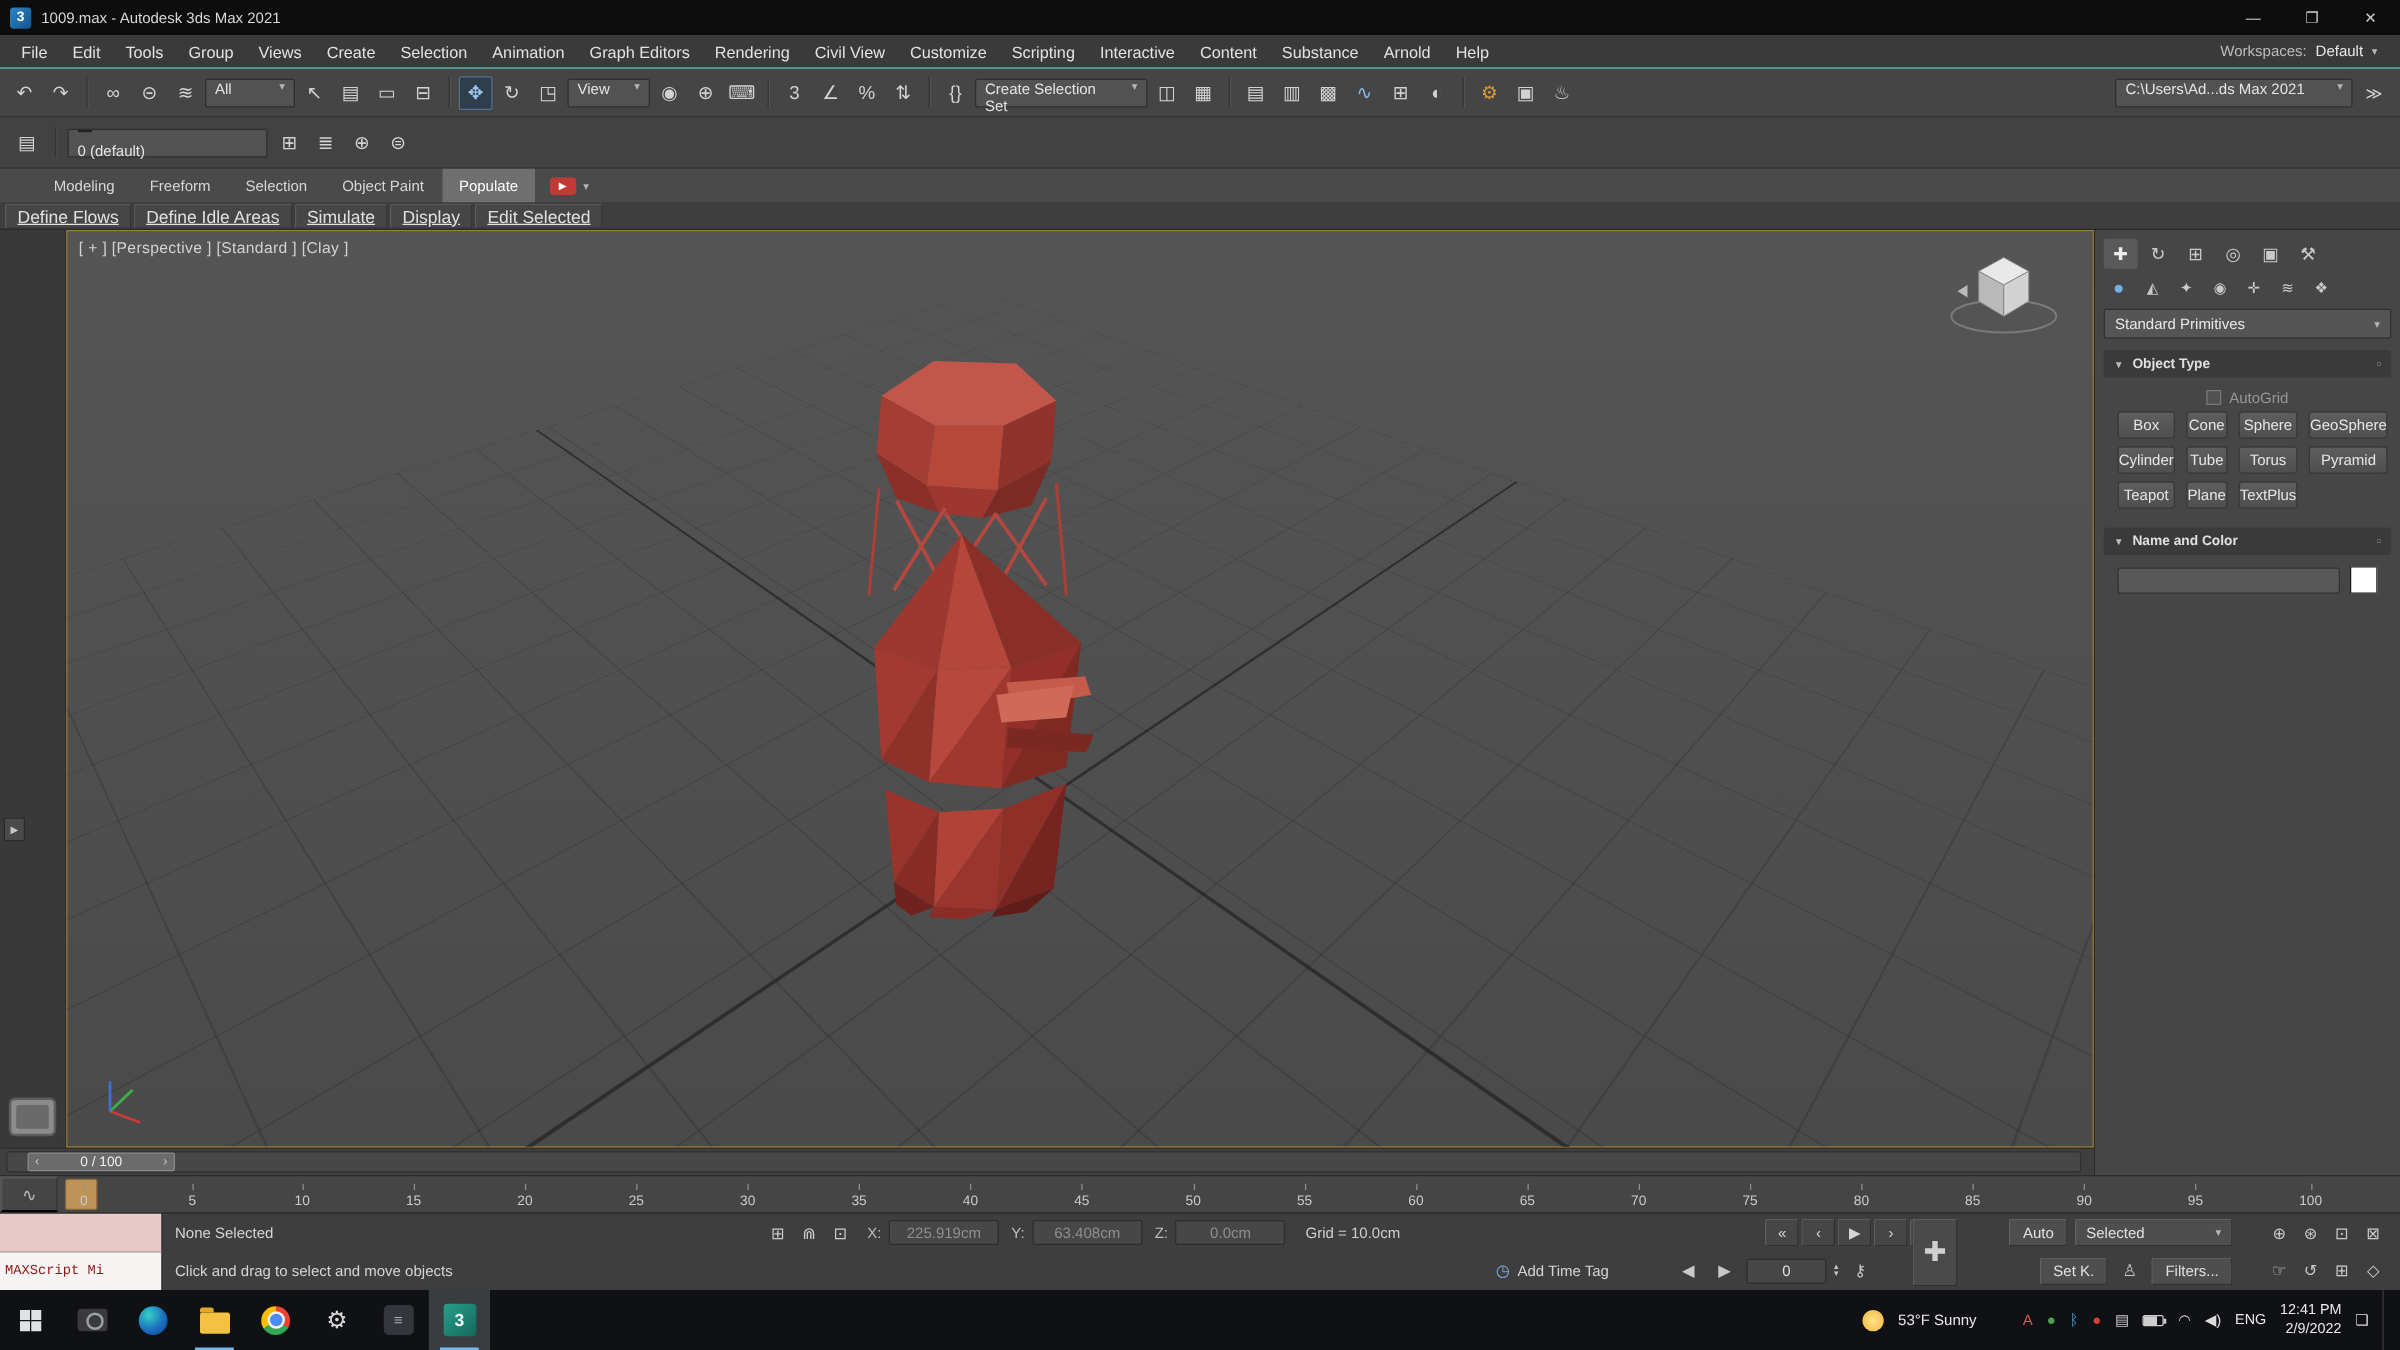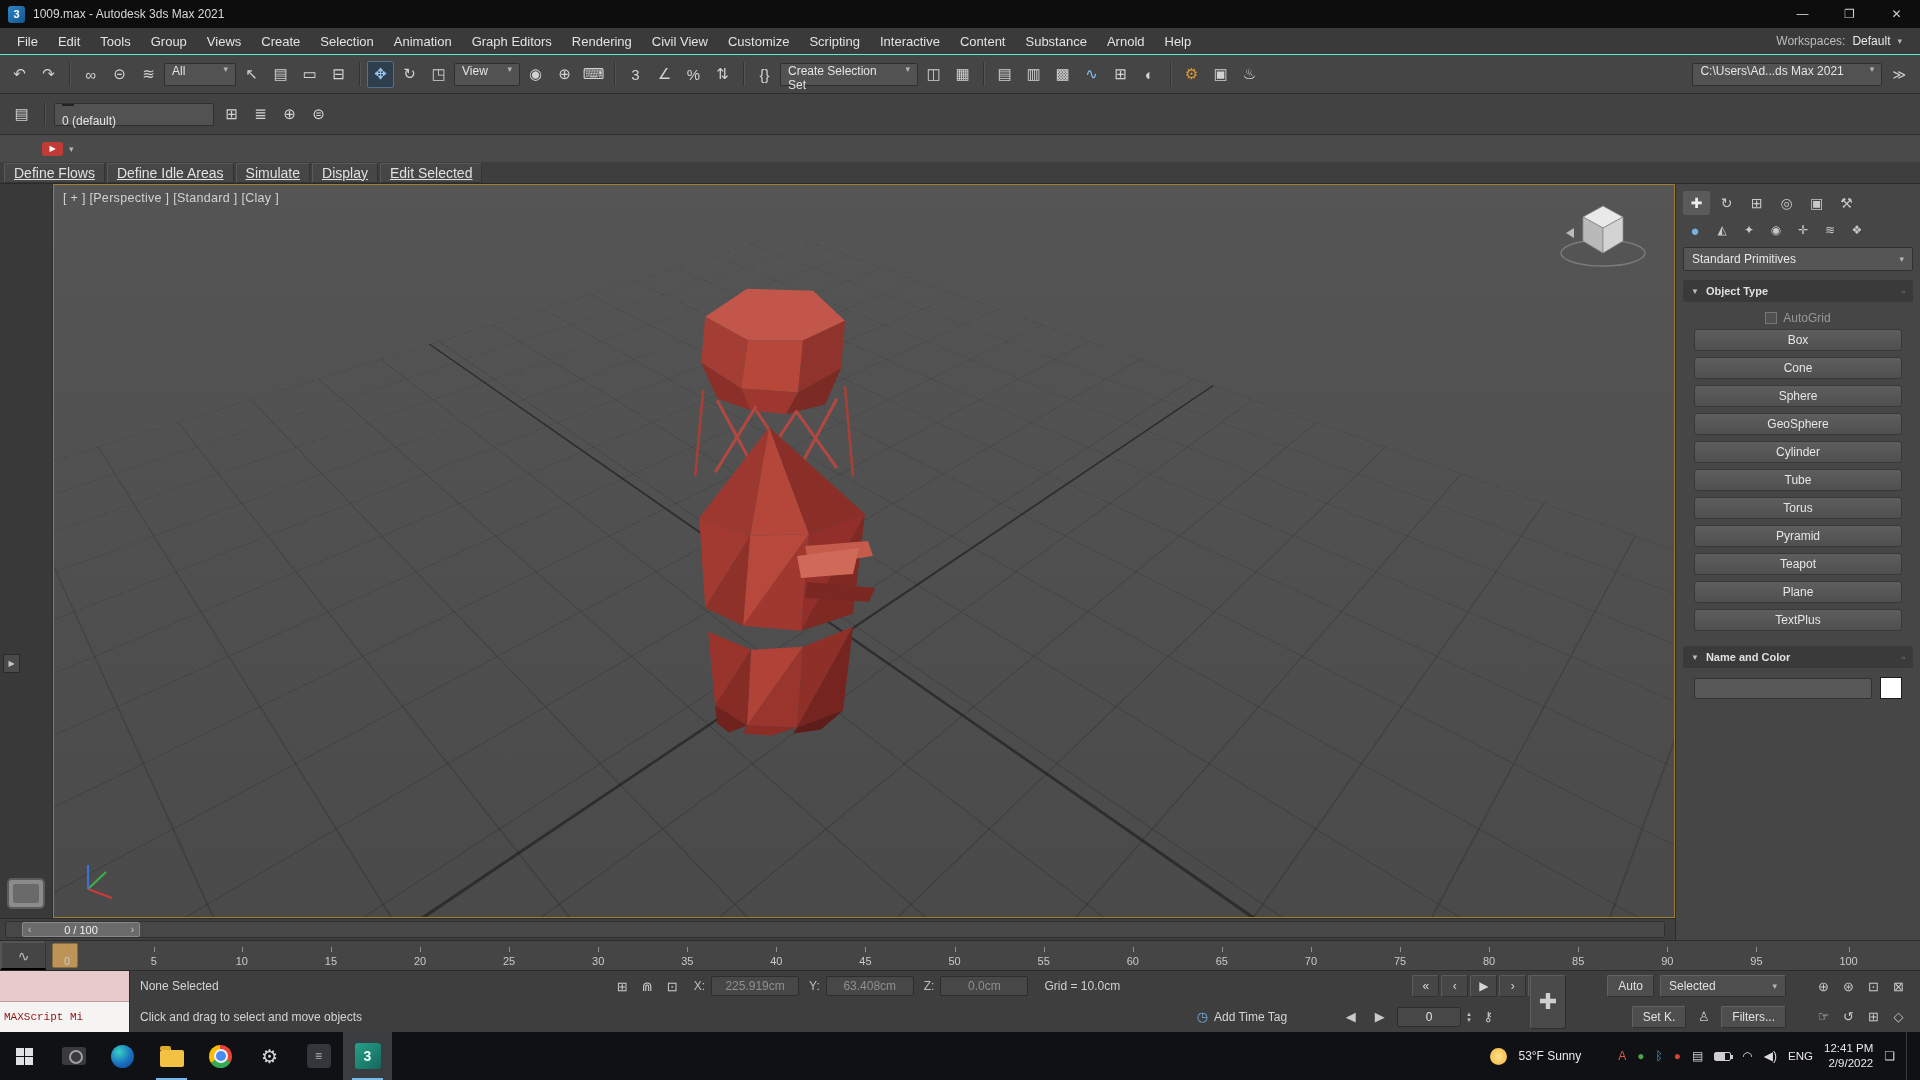--- a/index.html
+++ b/index.html
@@ -79,21 +79,21 @@
   .cp-cats .cp-btn.active { color:#74b1e4; font-size:15px; }
   .cp-dd { height:24px; background:#555; border:1px solid #303030; border-radius:2px; display:flex; align-items:center; justify-content:space-between; padding:0 8px; margin:6px 0 2px; font-size:12px; color:#e8e8e8; }
   .rollout { margin-top:9px; }
   .rollout-h { height:22px; background:#3a3a3a; border-radius:2px; display:flex; align-items:center; gap:7px; padding:0 8px; }
   .rollout-title { font-weight:bold; font-size:11px; color:#e0e0e0; }
   .rollout-arrow { font-size:8px; color:#bbb; }
   .rollout-pin { margin-left:auto; color:#8d8d8d; font-size:10px; background:none; border:none; }
   .rollout-b { padding:9px 4px 6px; }
   .autogrid { display:flex; align-items:center; justify-content:center; gap:6px; color:#979797; font-size:12px; margin-bottom:4px; }
   .checkbox { width:12px; height:12px; background:#515151; border:1px solid #787878; display:inline-block; }
-  .obj-grid { display:grid; grid-template-columns:1fr; gap:6px 9px; padding:0 7px; }
+  .obj-grid { display:grid; grid-template-columns:1fr 1fr 1fr 1fr; gap:6px 9px; padding:0 7px; }
   .obj-btn { height:22px; background:linear-gradient(#5e5e5e,#4f4f4f); border:1px solid #383838; border-radius:3px; color:#e6e6e6; font-size:12px; }
   .nc-row { display:flex; gap:8px; padding:0 7px; align-items:center; }
   .nc-input { flex:1; height:21px; background:#585858; border:1px solid #323232; border-radius:2px; color:#eee; font-size:12px; padding:0 4px; }
   .nc-swatch { width:22px; height:22px; background:#ffffff; border:1px solid #1d1d1d; flex:none; }
 
   
   .timeline-row { grid-column:1/3; grid-row:8; background:#3f3f3f; border-top:1px solid #2b2b2b; display:flex; align-items:center; padding:2px 10px 2px 5px; }
   .time-track { flex:1; height:17px; background:#474747; border:1px solid #303030; border-radius:2px; position:relative; }
   .time-handle { position:absolute; left:16px; top:0; height:15px; width:118px; background:#6b6b6b; border:1px solid #8a8a8a; border-radius:2px; display:flex; align-items:center; justify-content:space-between; padding:0 5px; font-size:11px; color:#f0f0f0; }
   .th-arrow { font-size:10px; color:#cacaca; }
@@ -287,20 +287,27 @@
     </span>
     <span class="grp">
         <button class="tbtn">⊞</button>
         <button class="tbtn">≣</button>
         <button class="tbtn">⊕</button>
         <button class="tbtn">⊜</button>
       </span>
   </div>
 
   <div class="ribbon-tabs">
+    <span class="grp" style="height:100%;">
+        <button class="rtab">Modeling</button>
+        <button class="rtab">Freeform</button>
+        <button class="rtab">Selection</button>
+        <button class="rtab">Object Paint</button>
+        <button class="rtab active">Populate</button>
+      </span>
     <button class="populate-flyout">▶</button>
     <button class="rt-caret caret">▾</button>
   </div>
 
   <div class="ribbon-tools">
     <span class="grp">
         <button class="rtool">Define Flows</button>
         <button class="rtool">Define Idle Areas</button>
         <button class="rtool">Simulate</button>
         <button class="rtool">Display</button>

